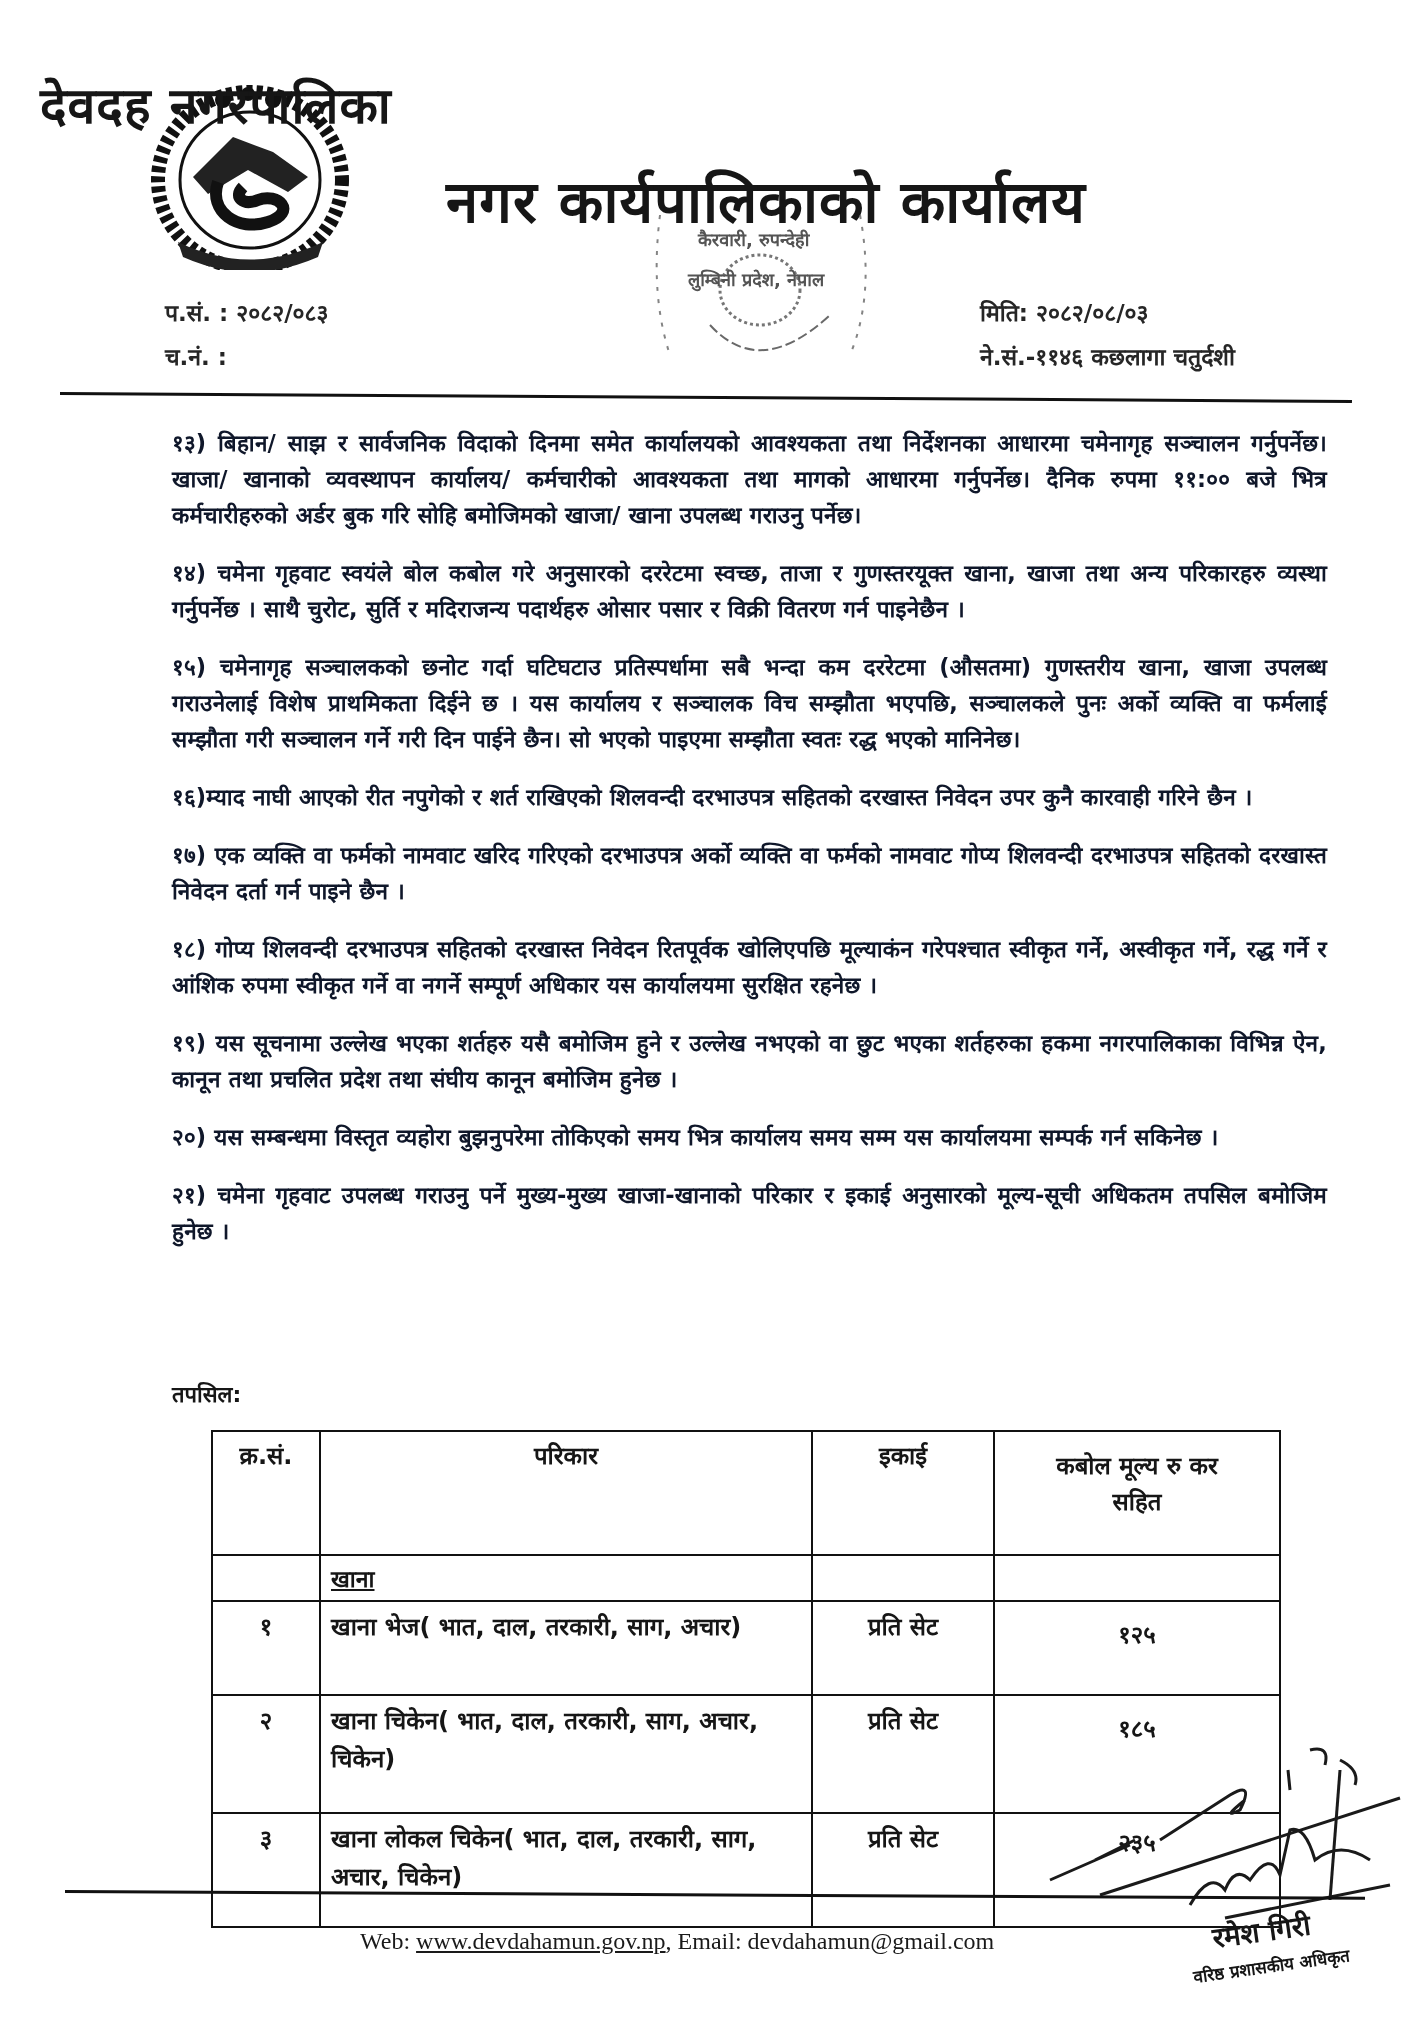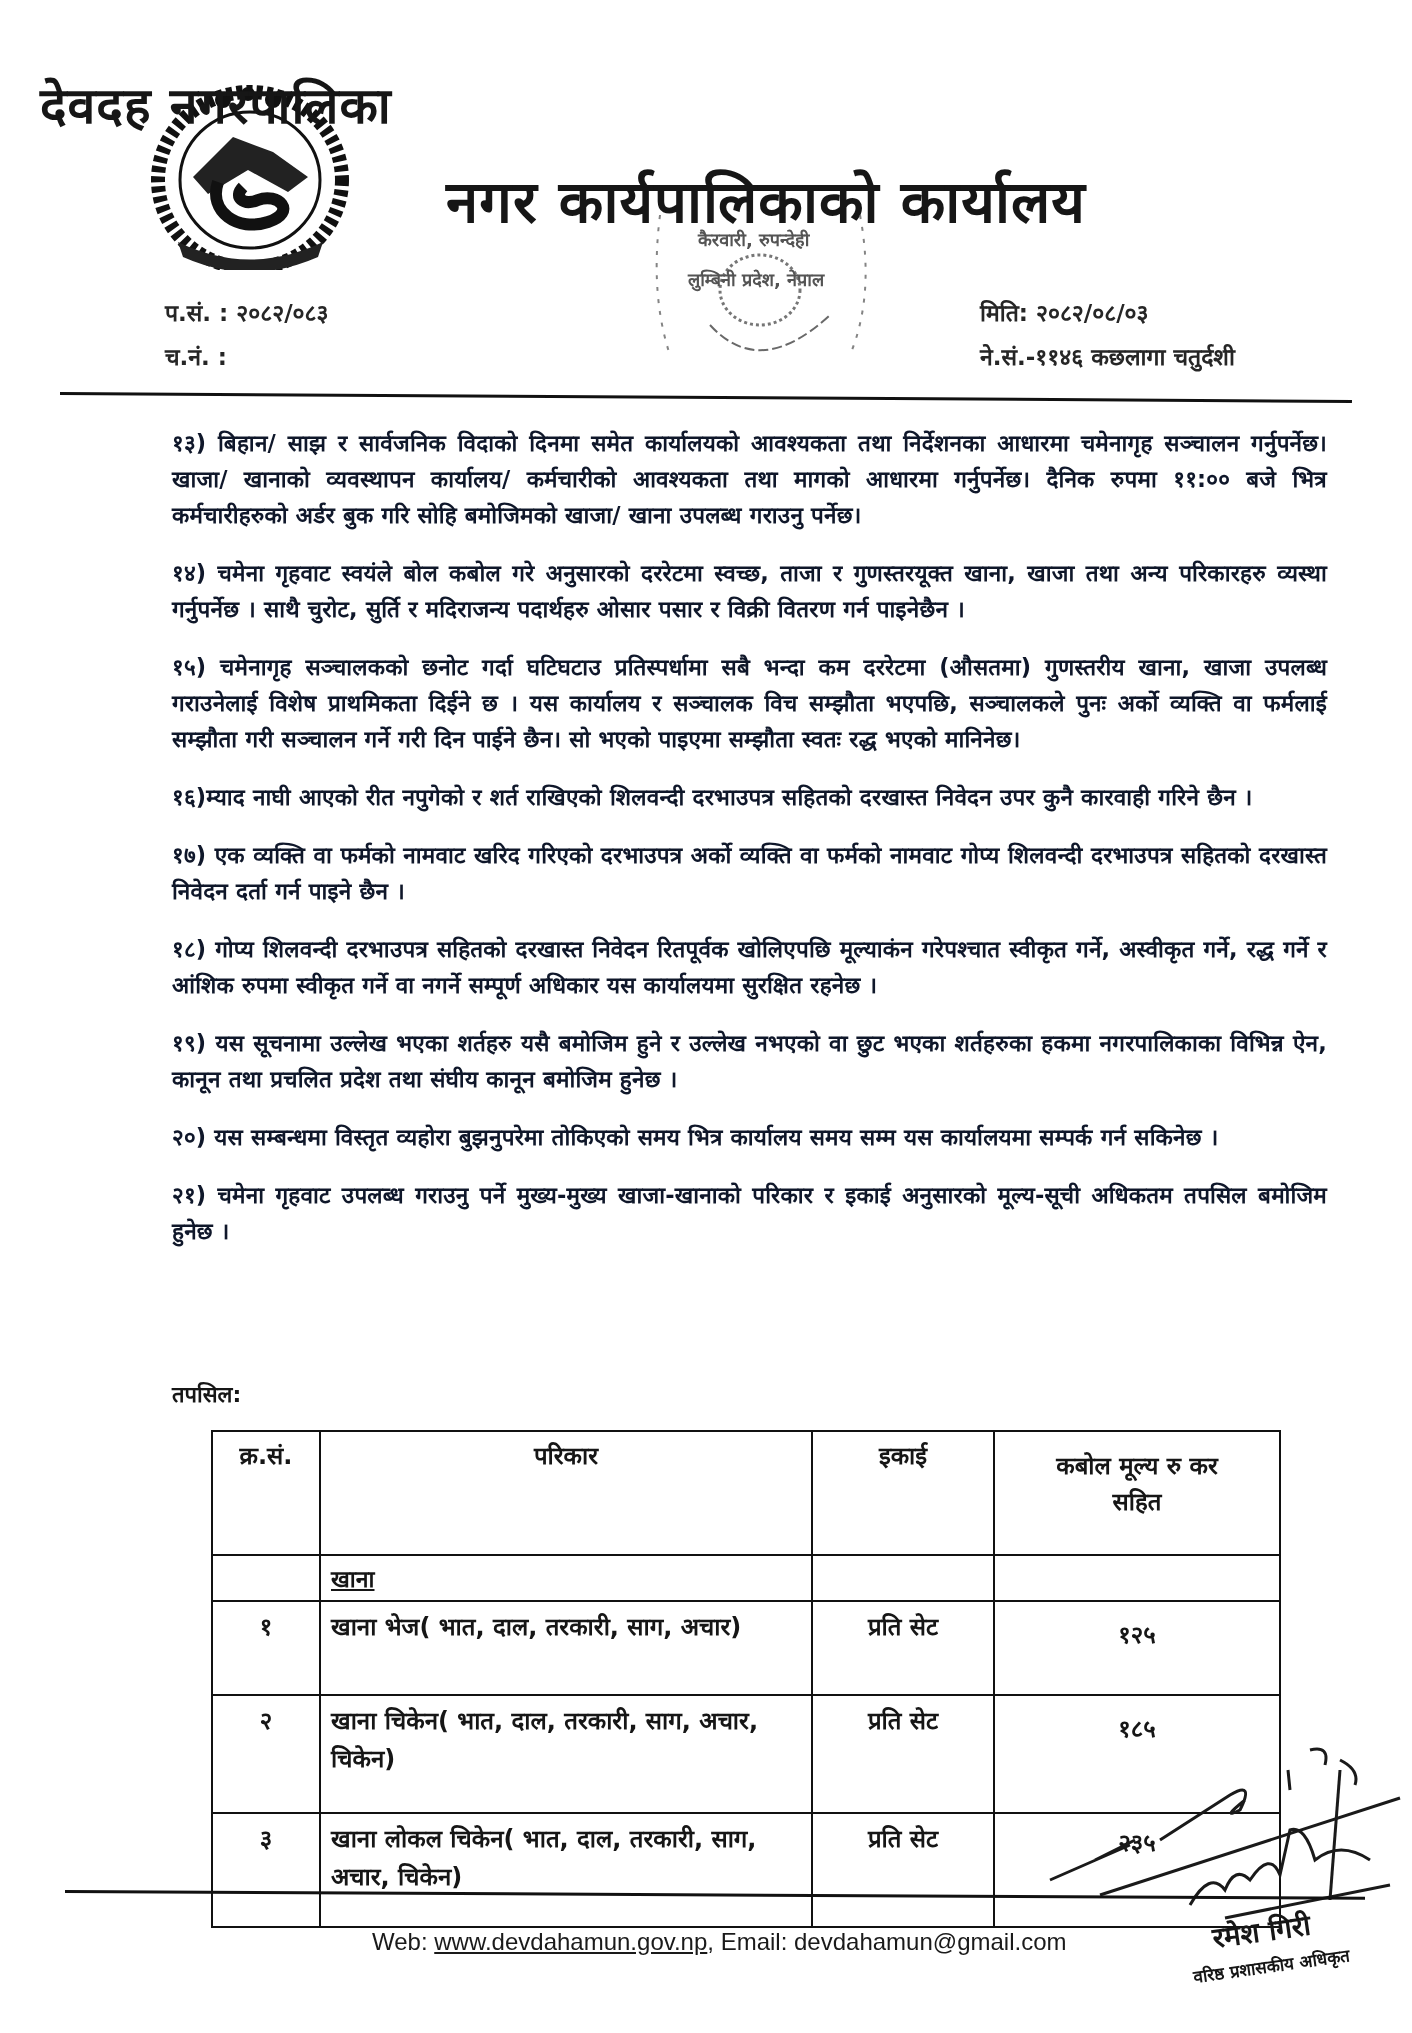--- a/index.html
+++ b/index.html
@@ -32,21 +32,21 @@
   .c3 { width: 160px; text-align: center; }
   .c4 { text-align: center; }
   .cat-row td { height: 20px; padding: 0 10px; }
   .cat-label { text-decoration: underline; font-size: 23px; }
   .item-row td { line-height: 38px; }
   .r1 td { height: 72px; }
   .r2 td { height: 96px; }
   .r3 td { height: 96px; }
   
   .rule-bottom { left: 65px; top: 1890px; width: 1300px; transform: rotate(0.3deg); transform-origin: left center; }
-  .footer { left: 372px; top: 1928px; font-family: Liberation Sans, sans-serif; font-size: 24px; color: #1a1a1a; }
+  .footer { left: 360px; top: 1928px; font-family: Liberation Serif, serif; font-size: 24px; color: #1a1a1a; }
   .footer a { color: #1a1a1a; }
   .sig-svg { left: 1040px; top: 1740px; width: 372px; height: 230px; }
   .signer-name { left: 1215px; top: 1918px; font-size: 28px; font-weight: bold; transform: rotate(-8deg); transform-origin: left bottom; }
   .signer-title { left: 1195px; top: 1965px; font-size: 17px; font-weight: bold; transform: rotate(-8deg); transform-origin: left bottom; }
 </style>
 </head>
 <body>
 
 <svg class="abs emblem" viewBox="0 0 205 188">
   <ellipse cx="102" cy="98" rx="92" ry="88" fill="none" stroke="#111" stroke-width="14" stroke-dasharray="6 4"></ellipse>

